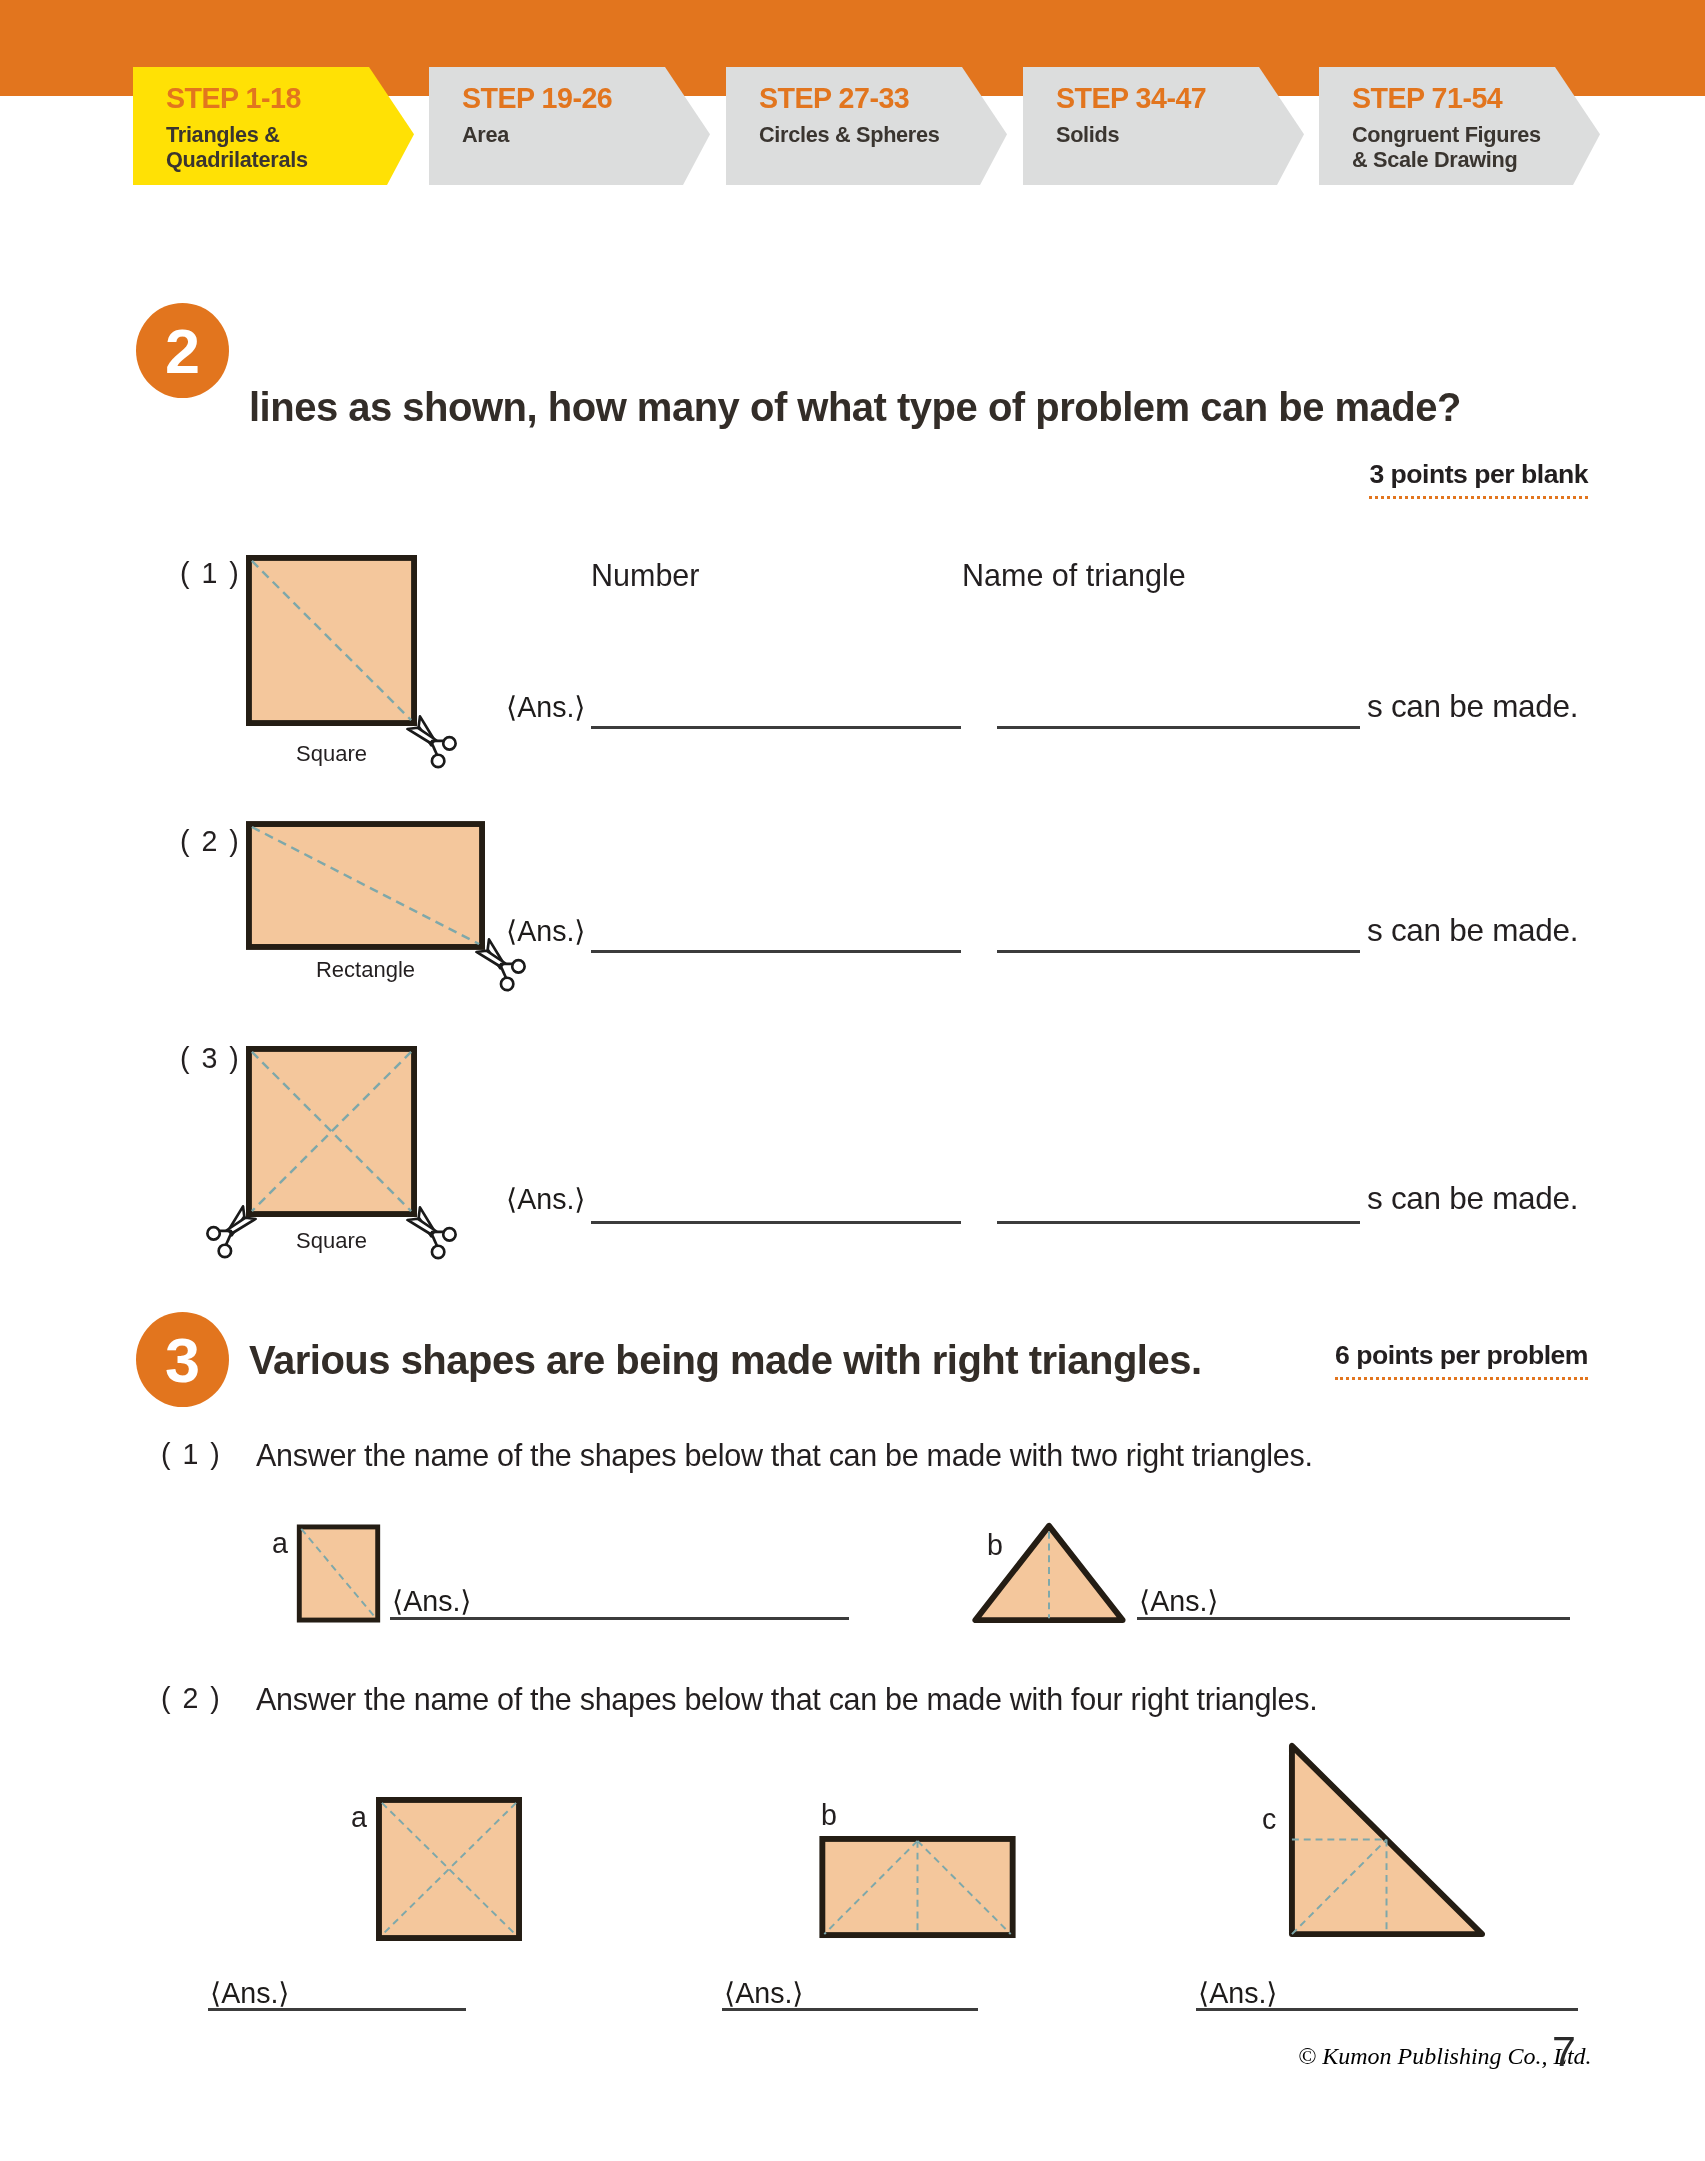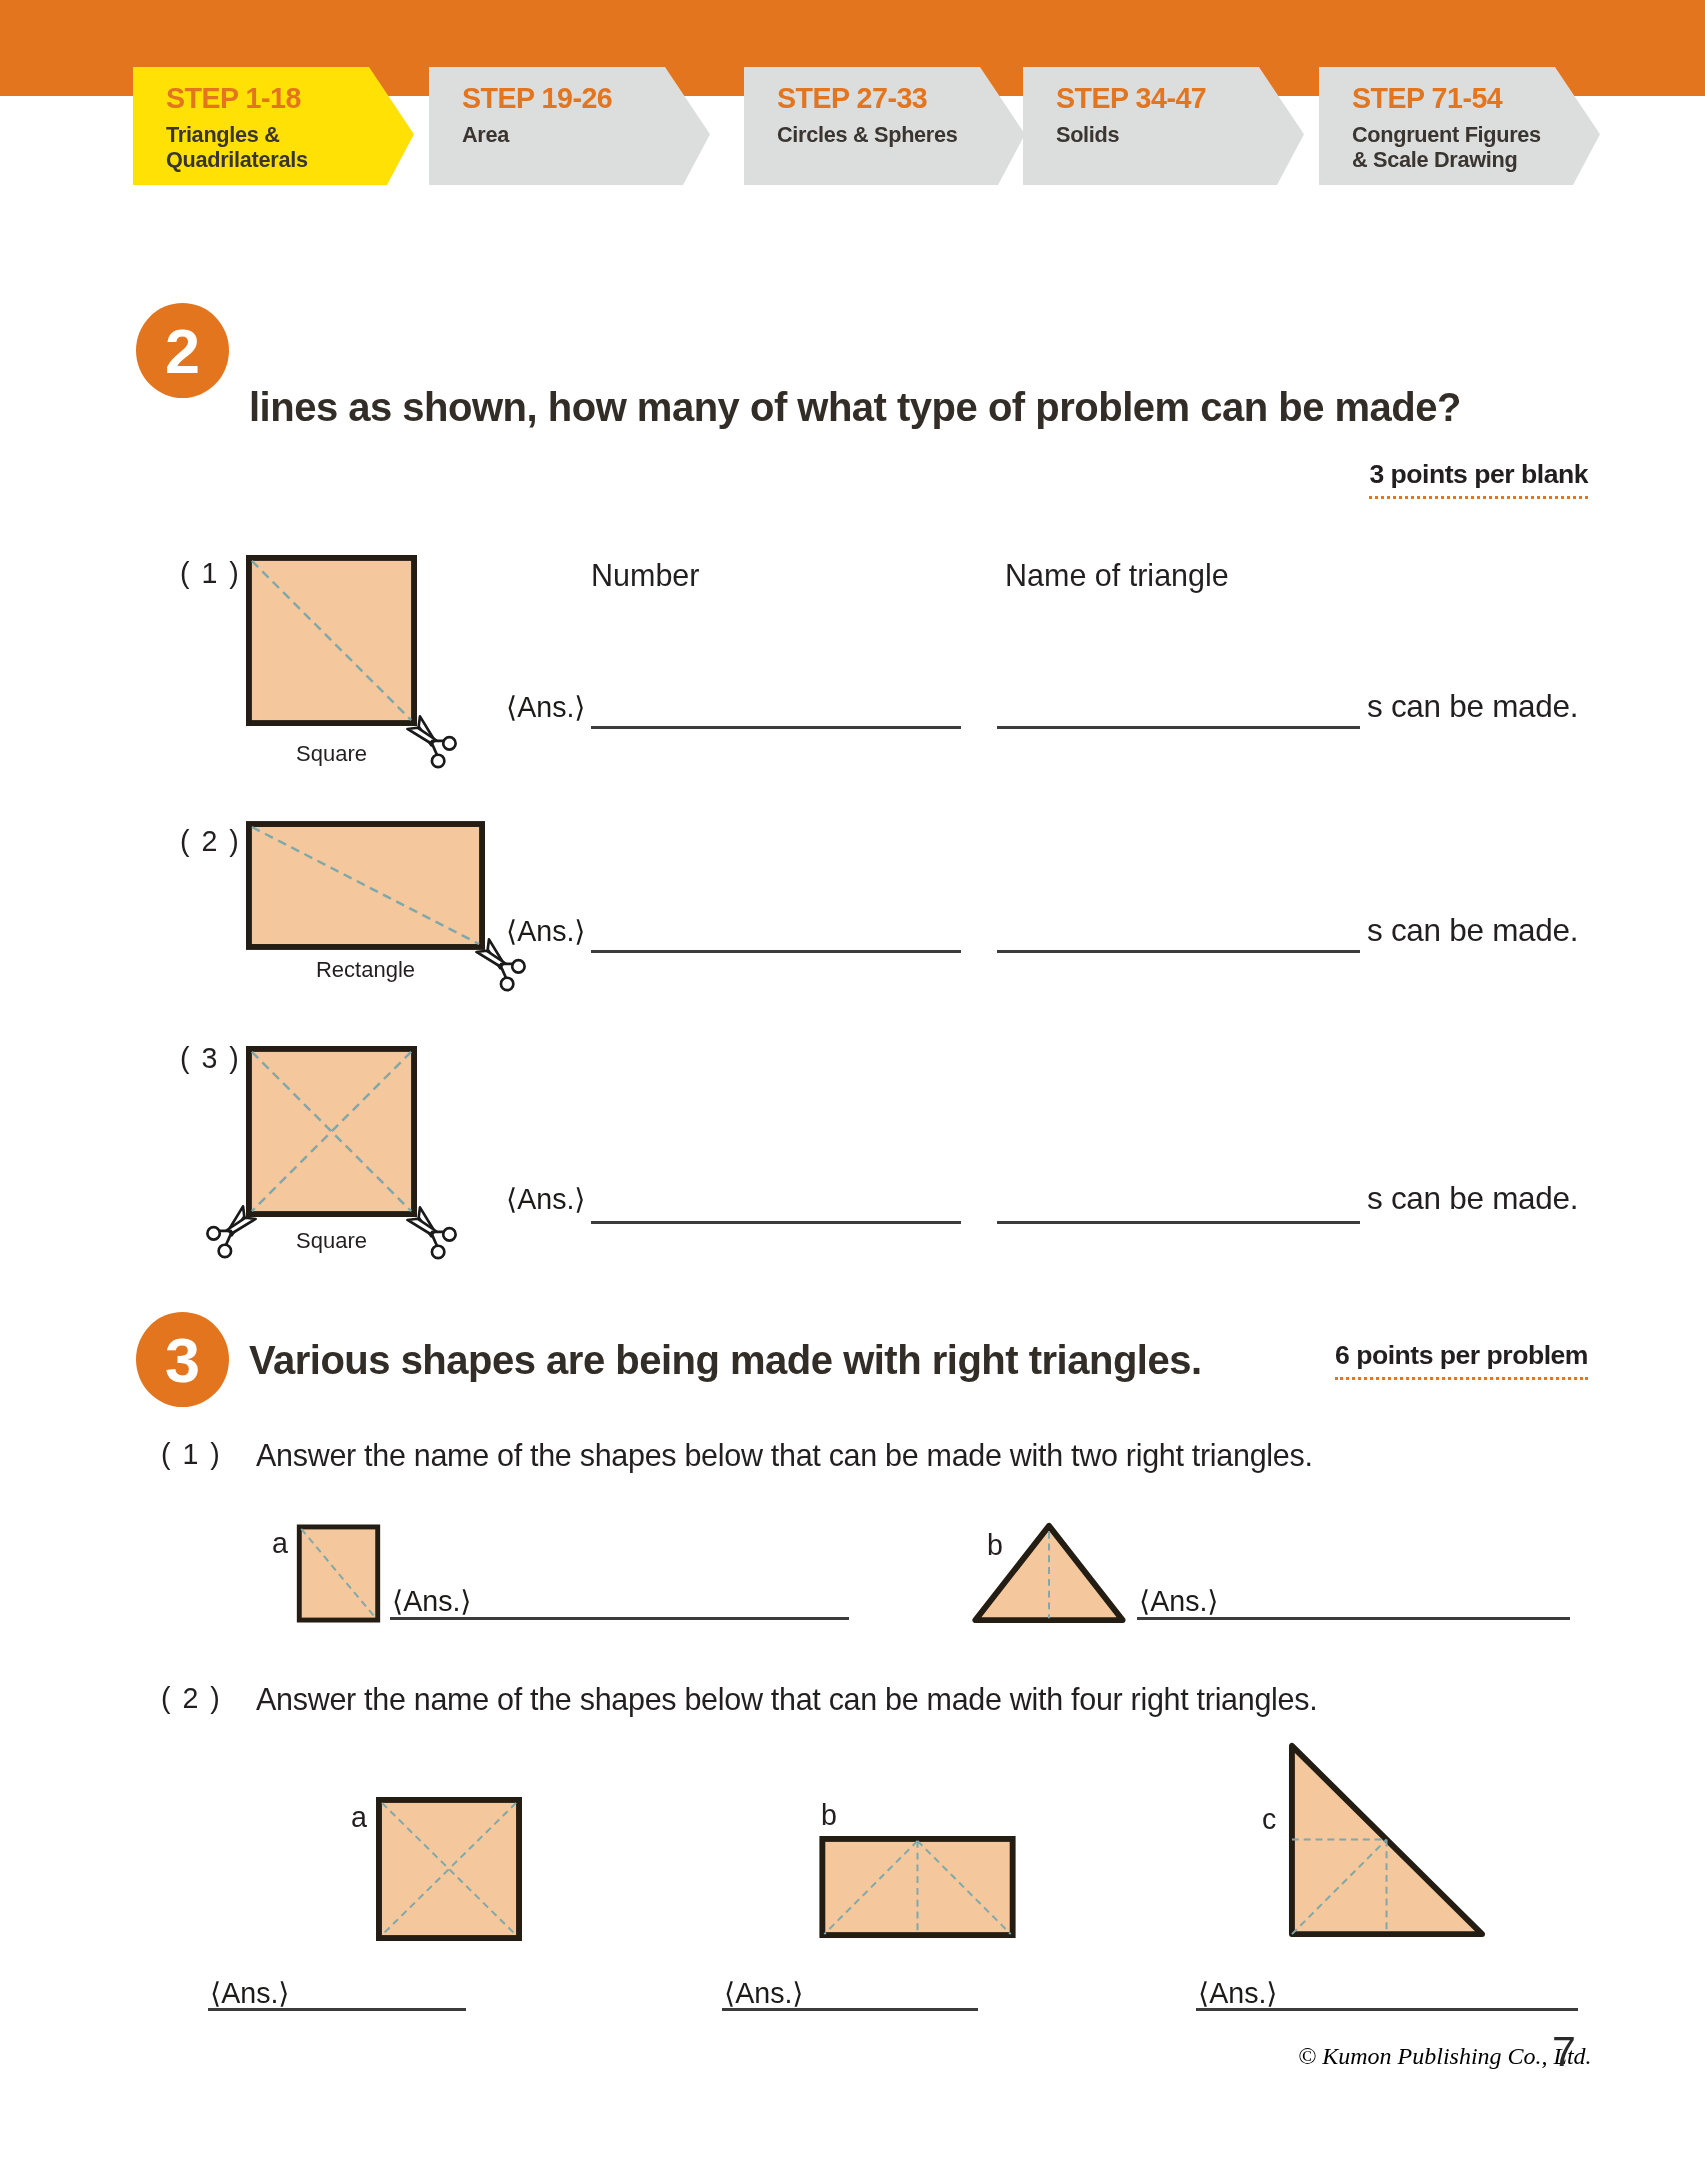--- a/index.html
+++ b/index.html
@@ -16,21 +16,21 @@
     position:relative;width:1705px;height:2161px;background:#fff;
     font-family:"Liberation Sans",sans-serif;color:var(--ink);
     margin:0 auto;overflow:hidden;
   }
   
   .band{position:absolute;left:0;top:0;width:1705px;height:96px;background:var(--orange);}
   .arrow{position:absolute;top:67px;height:118px;width:281px;background:var(--gray);
     clip-path:polygon(0 0,236px 0,281px 57%,254px 100%,0 100%);
     box-sizing:border-box;padding:14.8px 0 0 33px;}
   .arrow.active{background:var(--yellow);}
-  .a0{left:133px}.a1{left:429px}.a2{left:744px}.a3{left:1023px}.a4{left:1319px}
+  .a0{left:133px}.a1{left:429px}.a2{left:726px}.a3{left:1023px}.a4{left:1319px}
   .arrow .step{display:block;color:var(--orange);font-weight:bold;font-size:28.6px;letter-spacing:-0.5px;}
   .arrow .lbl{display:block;color:#3a3530;font-weight:bold;font-size:21.7px;line-height:1.18;margin-top:6.9px;width:207px;letter-spacing:-0.3px;}
   
   .badge{position:absolute;width:93px;height:95px;border-radius:50%;background:var(--orange);
     color:#fff;font-size:63px;font-weight:bold;display:flex;align-items:center;justify-content:center;}
   .h-title{position:absolute;left:249px;font-size:40px;font-weight:bold;color:#332d28;
     letter-spacing:-0.5px;white-space:nowrap;}
   .points{position:absolute;font-size:26.6px;font-weight:bold;color:var(--ink);
     border-bottom:3.9px dotted var(--orange);padding-bottom:5.9px;letter-spacing:-0.5px;white-space:nowrap;}
   
@@ -77,21 +77,21 @@
   <div class="arrow a4">
     <span class="step">STEP 71-54</span>
     <span class="lbl">Congruent Figures &amp; Scale Drawing</span>
   </div>
 
   <div class="badge" style="left:136px;top:303px;">2</div>
   <div class="h-title" style="top:385px;">lines as shown, how many of what type of problem can be made?</div>
   <div class="points" style="right:117px;top:459px;">3 points per blank</div>
 
   <div class="colhead" style="left:591px;top:558px;">Number</div>
-  <div class="colhead" style="left:1005px;top:558px;">Name of triangle</div>
+  <div class="colhead" style="left:962px;top:558px;">Name of triangle</div>
 
   <div class="idx" style="left:180px;top:557px;">( 1 )</div>
   <svg class="shape" style="left:246px;top:555px;" width="171" height="171" viewBox="0 0 174 174">
     <rect x="3" y="3" width="168" height="168" fill="#f4c79c" stroke="#241d14" stroke-width="6"></rect>
     <line x1="6" y1="6" x2="168" y2="168" stroke="#7ea8aa" stroke-width="2.5" stroke-dasharray="9 6"></line>
   </svg>
   <svg class="scissors rot45" style="left:404px;top:722px;" viewBox="0 0 64 44">
     <g fill="#fff" stroke="#1a1a1a" stroke-width="3" stroke-linejoin="round">
       <path d="M2 12 L31 19 L34 26 L9 21 Z"></path>
         <path d="M2 32 L31 25 L34 18 L9 23 Z"></path>

